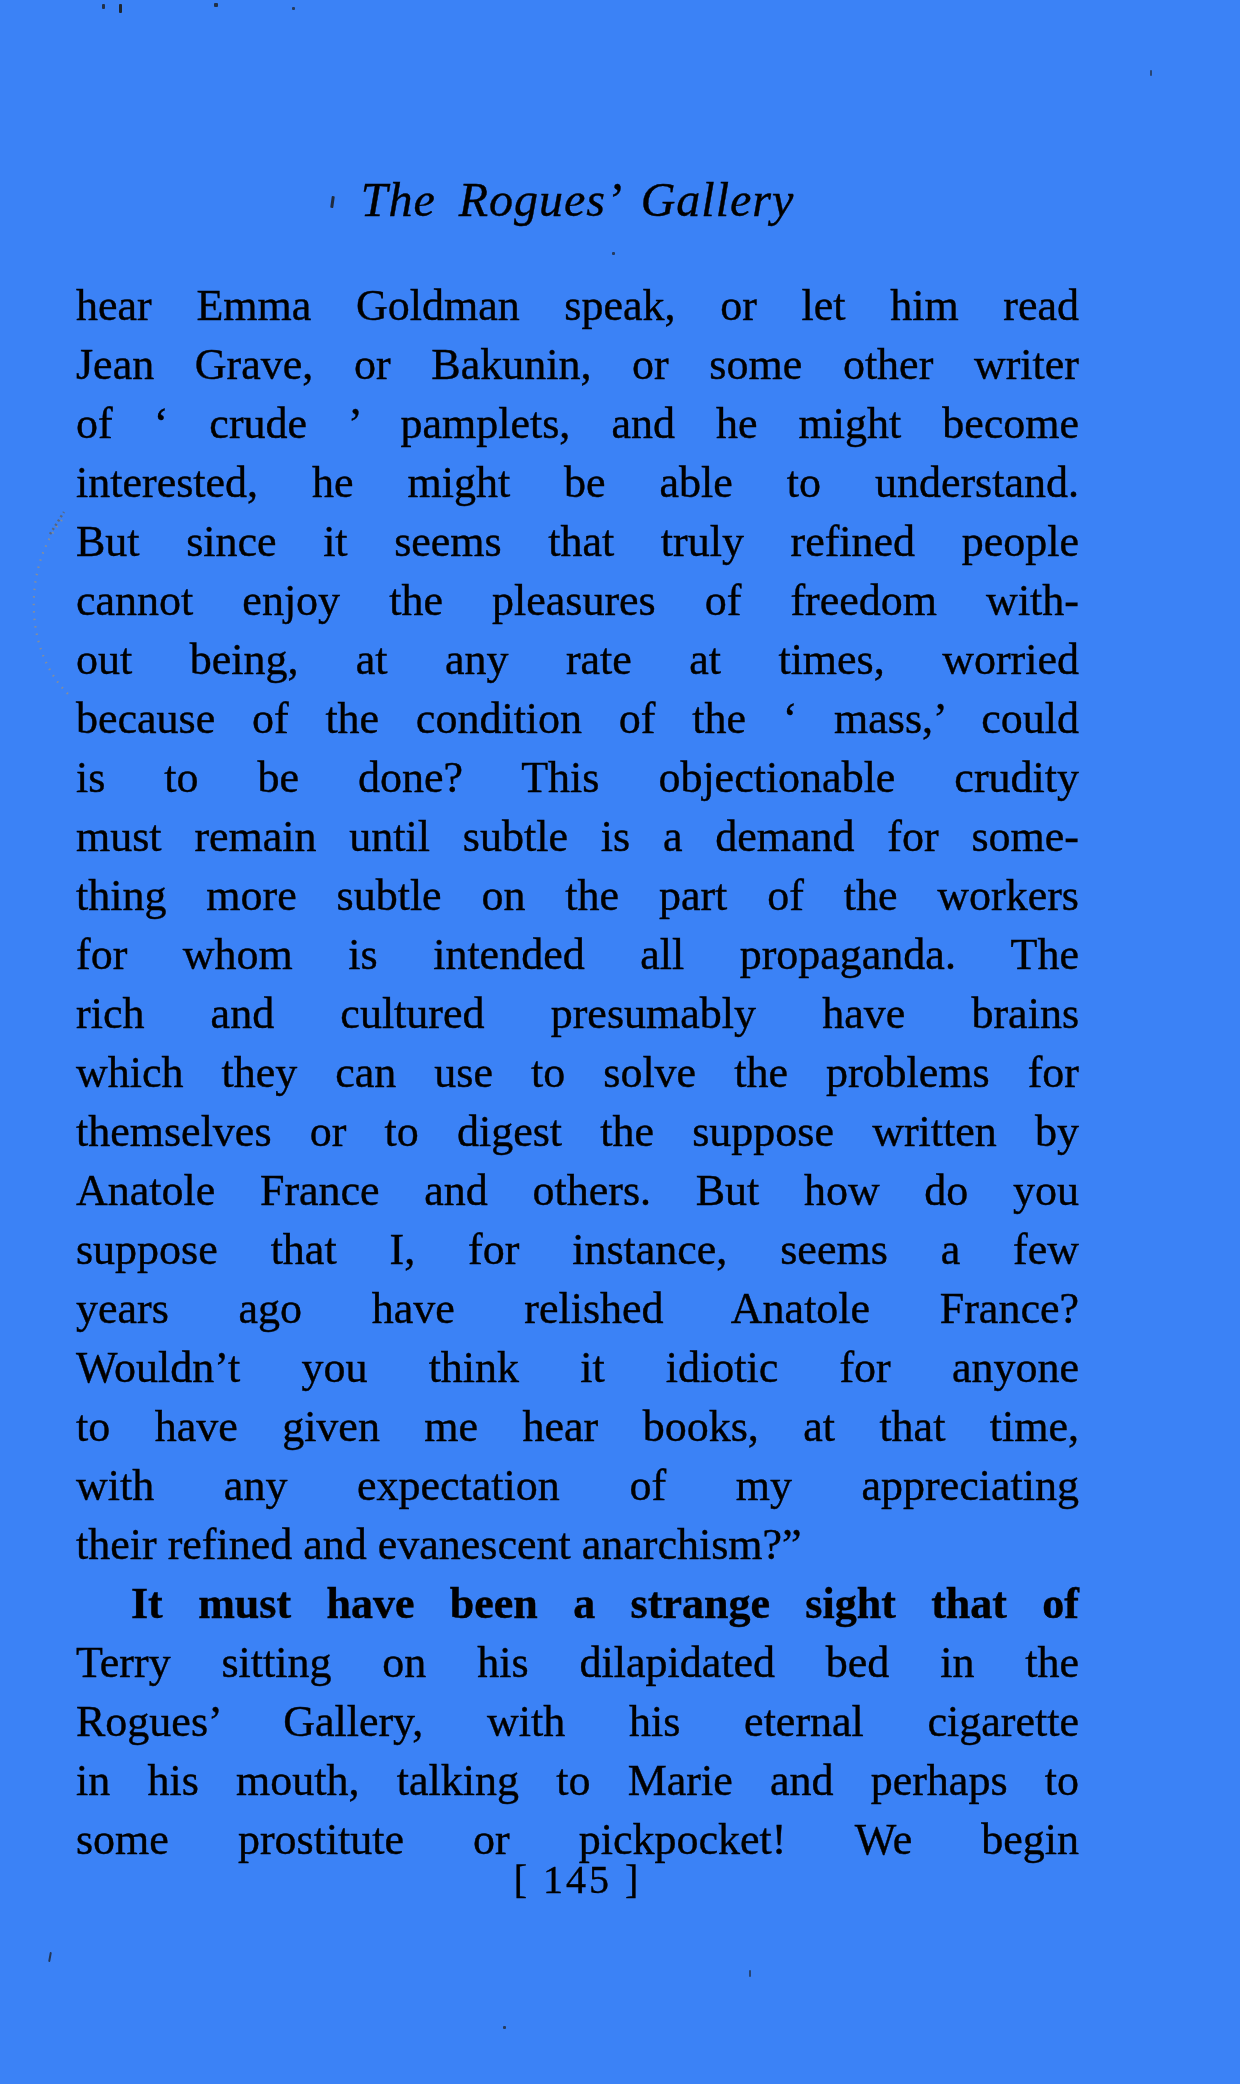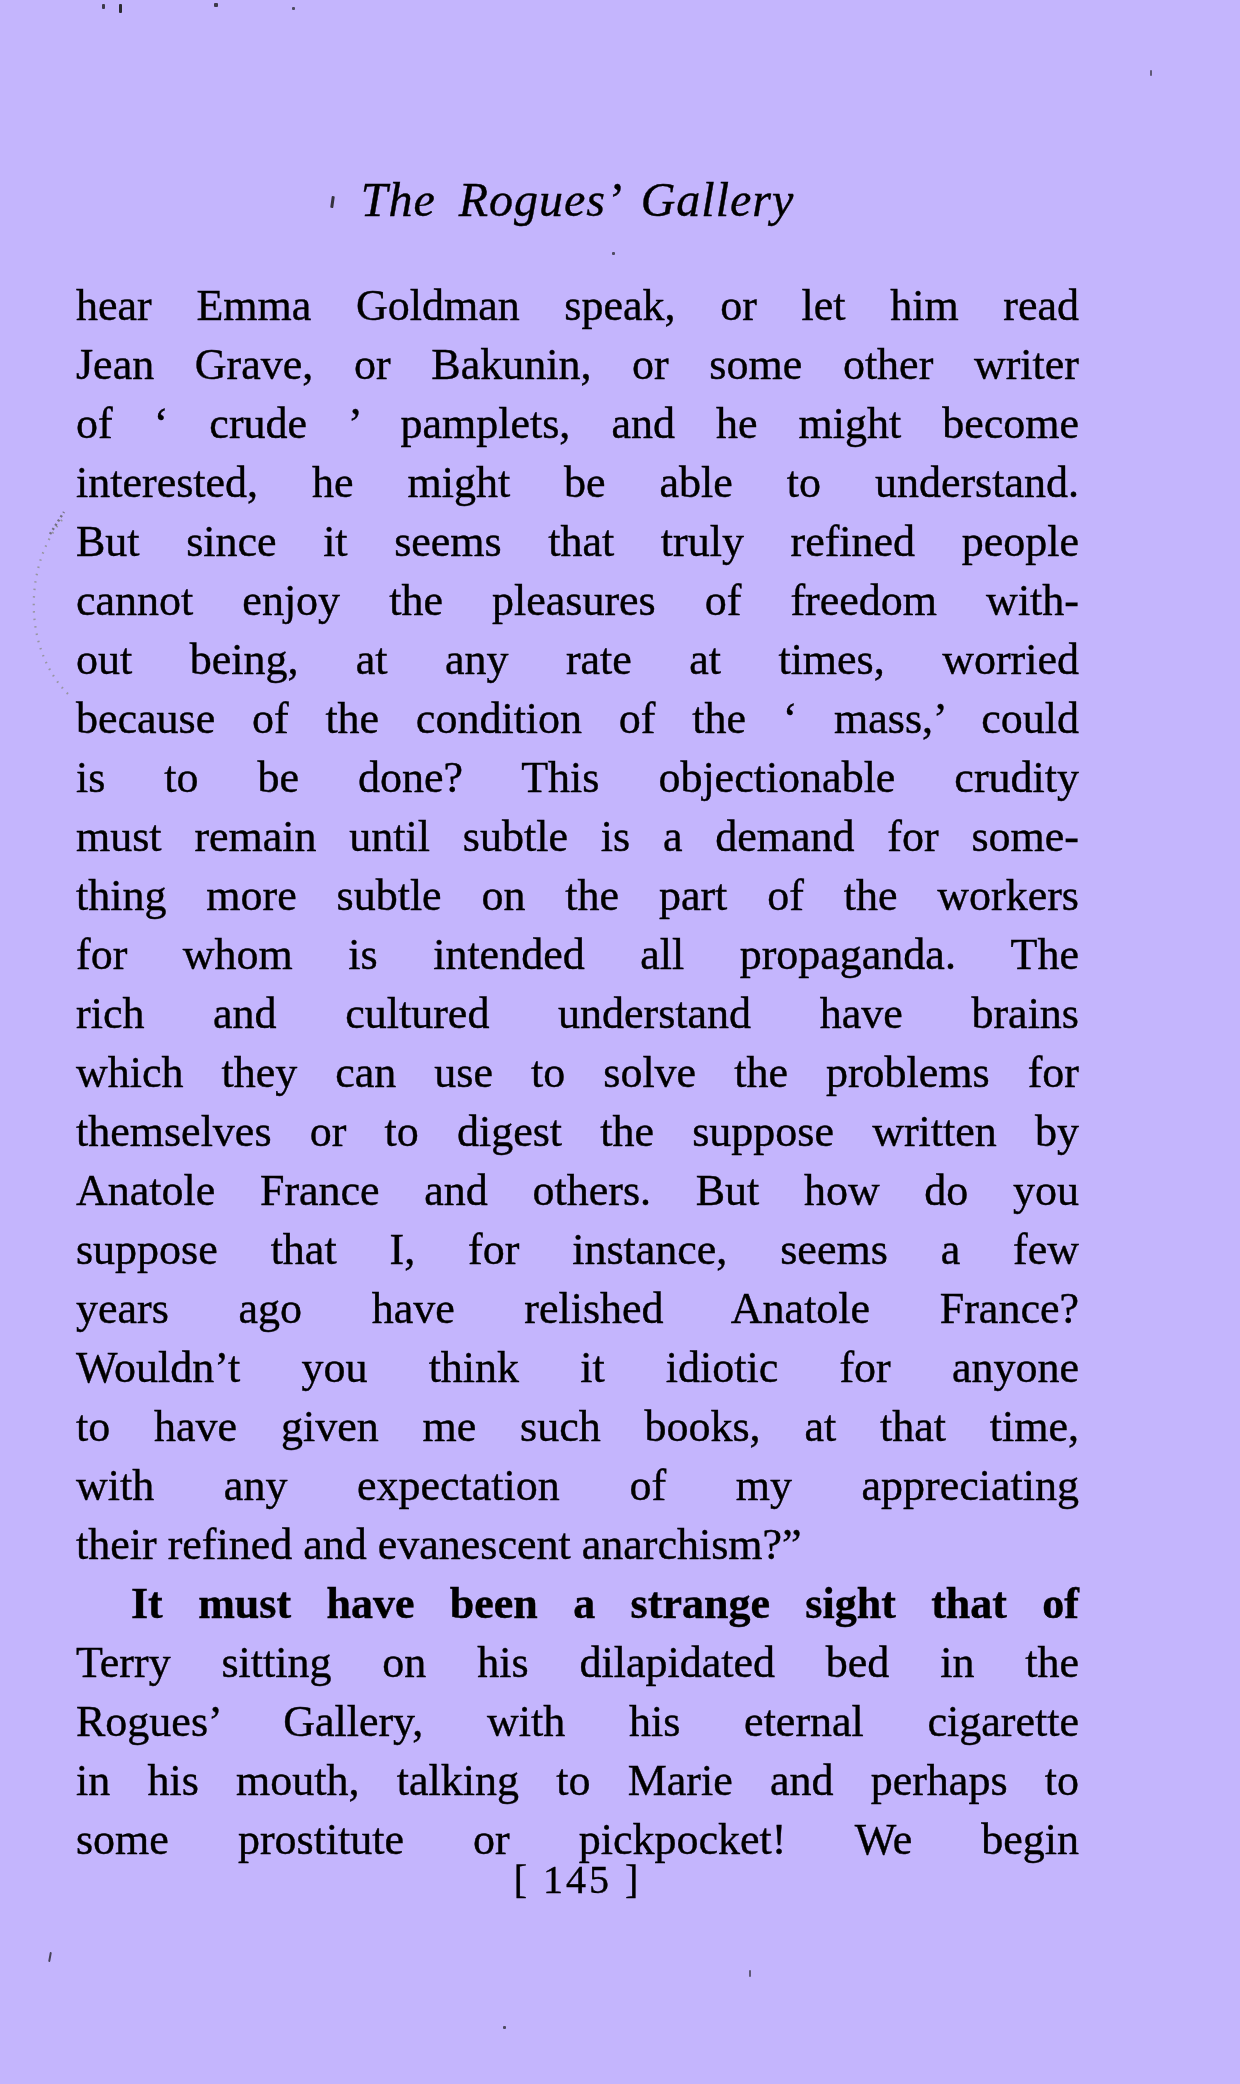--- a/index.html
+++ b/index.html
@@ -1,19 +1,19 @@
 <!DOCTYPE html>
 <html><head>
 <meta charset="utf-8">
 <style>
   html,body{margin:0;padding:0;background:#e8e8e8;}
   .page{
     position:relative;
     width:1240px;height:2084px;
-    background:#c4b5fd;
+    background:#3b82f6;
     color:#000000;
     overflow:hidden;
     font-family:"Liberation Serif", serif;
   }
   .title{
     position:absolute;
     left:76px;top:172px;width:1003px;
     margin:0;
     text-align:center;
     font-family:"Liberation Serif", serif;
@@ -95,28 +95,28 @@
     <div class="line just">of ‘ crude ’ pamplets, and he might become</div>
     <div class="line just">interested, he might be able to understand.</div>
     <div class="line just">But since it seems that truly refined people</div>
     <div class="line just">cannot enjoy the pleasures of freedom with-</div>
     <div class="line just">out being, at any rate at times, worried</div>
     <div class="line just">because of the condition of the ‘ mass,’ could</div>
     <div class="line just">is to be done? This objectionable crudity</div>
     <div class="line just">must remain until subtle is a demand for some-</div>
     <div class="line just">thing more subtle on the part of the workers</div>
     <div class="line just">for whom is intended all propaganda. The</div>
-    <div class="line just">rich and cultured understand have brains</div>
+    <div class="line just">rich and cultured presumably have brains</div>
     <div class="line just">which they can use to solve the problems for</div>
     <div class="line just">themselves or to digest the suppose written by</div>
     <div class="line just">Anatole France and others. But how do you</div>
     <div class="line just">suppose that I, for instance, seems a few</div>
     <div class="line just">years ago have relished Anatole France?</div>
     <div class="line just">Wouldn’t you think it idiotic for anyone</div>
-    <div class="line just">to have given me such books, at that time,</div>
+    <div class="line just">to have given me hear books, at that time,</div>
     <div class="line just">with any expectation of my appreciating</div>
     <div class="line">their refined and evanescent anarchism?”</div>
     <div class="line just indent">It must have been a strange sight that of</div>
     <div class="line just">Terry sitting on his dilapidated bed in the</div>
     <div class="line just">Rogues’ Gallery, with his eternal cigarette</div>
     <div class="line just">in his mouth, talking to Marie and perhaps to</div>
     <div class="line just">some prostitute or pickpocket! We begin</div>
   </div>
 
   <div class="folio">[ 145 ]</div>

